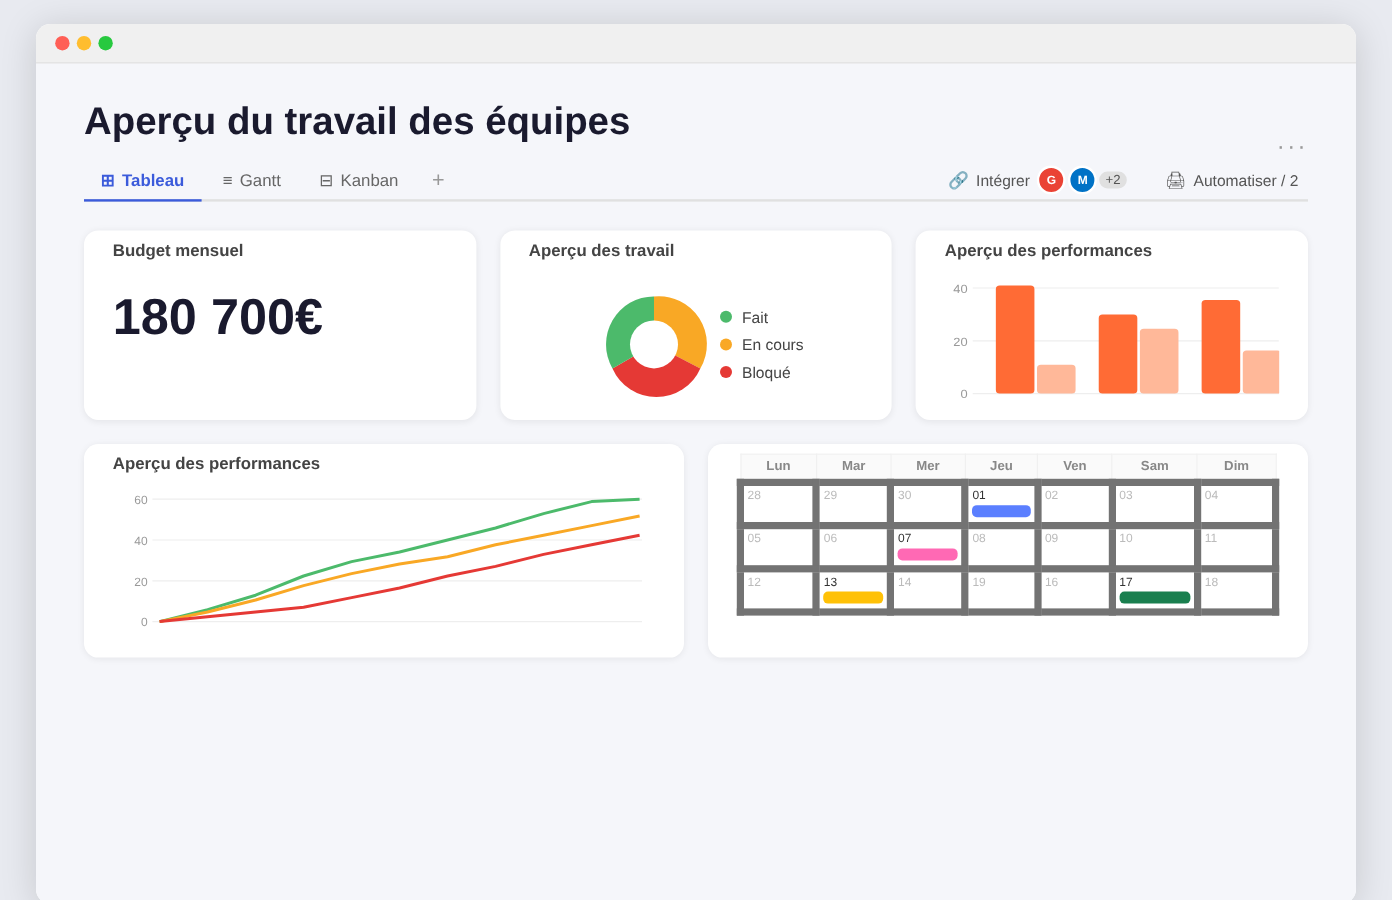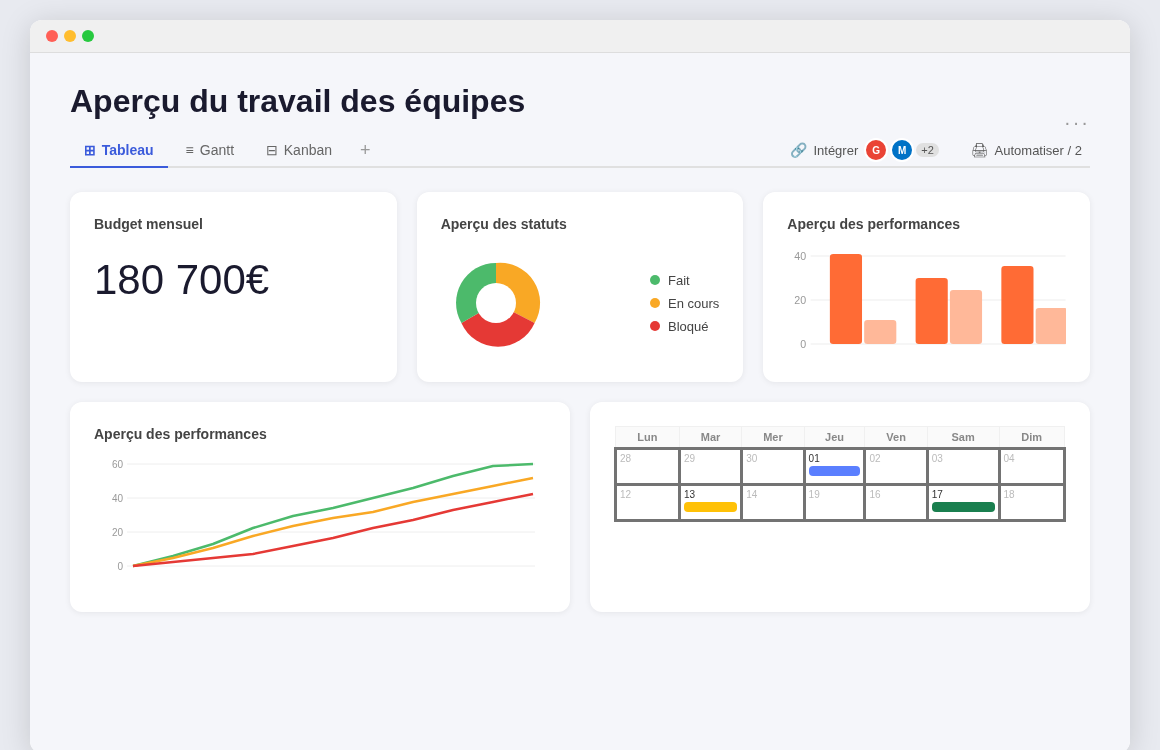--- a/index.html
+++ b/index.html
@@ -129,43 +129,43 @@
       margin-bottom: 20px;
     }
     .cards-row-2 {
       display: grid;
       grid-template-columns: 1fr 1fr;
       gap: 20px;
     }
     .card {
       background: #fff;
       border-radius: 12px;
-      padding: 24px 24px;
+      padding: 8px 24px;
       box-shadow: 0 1px 6px rgba(0,0,0,0.07);
     }
     .card-title {
       font-size: 14px;
       font-weight: 600;
       color: #444;
       margin-bottom: 16px;
     }
 
     
     .budget-amount {
       font-size: 42px;
-      font-weight: 400;
+      font-weight: 700;
       color: #1a1a2e;
       margin-top: 24px;
     }
 
     
     .status-card-inner {
       display: flex;
       align-items: center;
-      justify-content: space-between;
+      justify-content: center;
     }
     .pie-container {
       width: 110px;
       height: 110px;
       flex-shrink: 0;
     }
     .legend {
       display: flex;
       flex-direction: column;
       gap: 8px;
@@ -193,21 +193,21 @@
       color: #888;
       font-weight: 600;
       text-align: center;
       padding: 4px 2px;
       border: 1px solid #f0f0f0;
       background: #fafafa;
     }
     .calendar-grid td {
       vertical-align: top;
       padding: 3px;
-      border: 3px solid #737373;
+      border: 6px solid #737373;
       height: 36px;
       font-size: 10px;
       color: #bbb;
     }
     .cal-event {
       height: 10px;
       border-radius: 4px;
       margin-top: 2px;
     }
     .cal-blue { background: #5b7fff; }
@@ -279,21 +279,21 @@
     </div>
 
     <div class="cards-row">
 
       <div class="card">
         <div class="card-title">Budget mensuel</div>
         <div class="budget-amount">180 700€</div>
       </div>
 
       <div class="card">
-        <div class="card-title">Aperçu des statuts</div>
+        <div class="card-title">Aperçu des travail</div>
         <div class="status-card-inner">
           <div class="pie-container">
             <svg viewBox="0 0 110 110" width="110" height="110">
 
               <circle cx="55" cy="55" r="40" fill="#f0f0f0"></circle>
 
               <path d="M55,55 L55,15 A40,40 0 0,1 93.6,75 Z" fill="#f9a825"></path>
 
               <path d="M55,55 L93.6,75 A40,40 0 0,1 20.4,75 Z" fill="#e53935"></path>
 
@@ -390,20 +390,31 @@
               <td>29</td>
               <td>30</td>
               <td style="color:#333;">01
                 <div class="cal-event cal-blue"></div>
               </td>
               <td>02</td>
               <td>03</td>
               <td>04</td>
             </tr>
 
+            <tr>
+              <td>05</td>
+              <td>06</td>
+              <td style="color:#333;">07
+                <div class="cal-event cal-pink"></div>
+              </td>
+              <td>08</td>
+              <td>09</td>
+              <td>10</td>
+              <td>11</td>
+            </tr>
 
             <tr>
               <td>12</td>
               <td style="color:#333;">13
                 <div class="cal-event cal-yellow"></div>
               </td>
               <td>14</td>
               <td>19</td>
               <td>16</td>
               <td style="color:#333;margin-top:13px;">17

